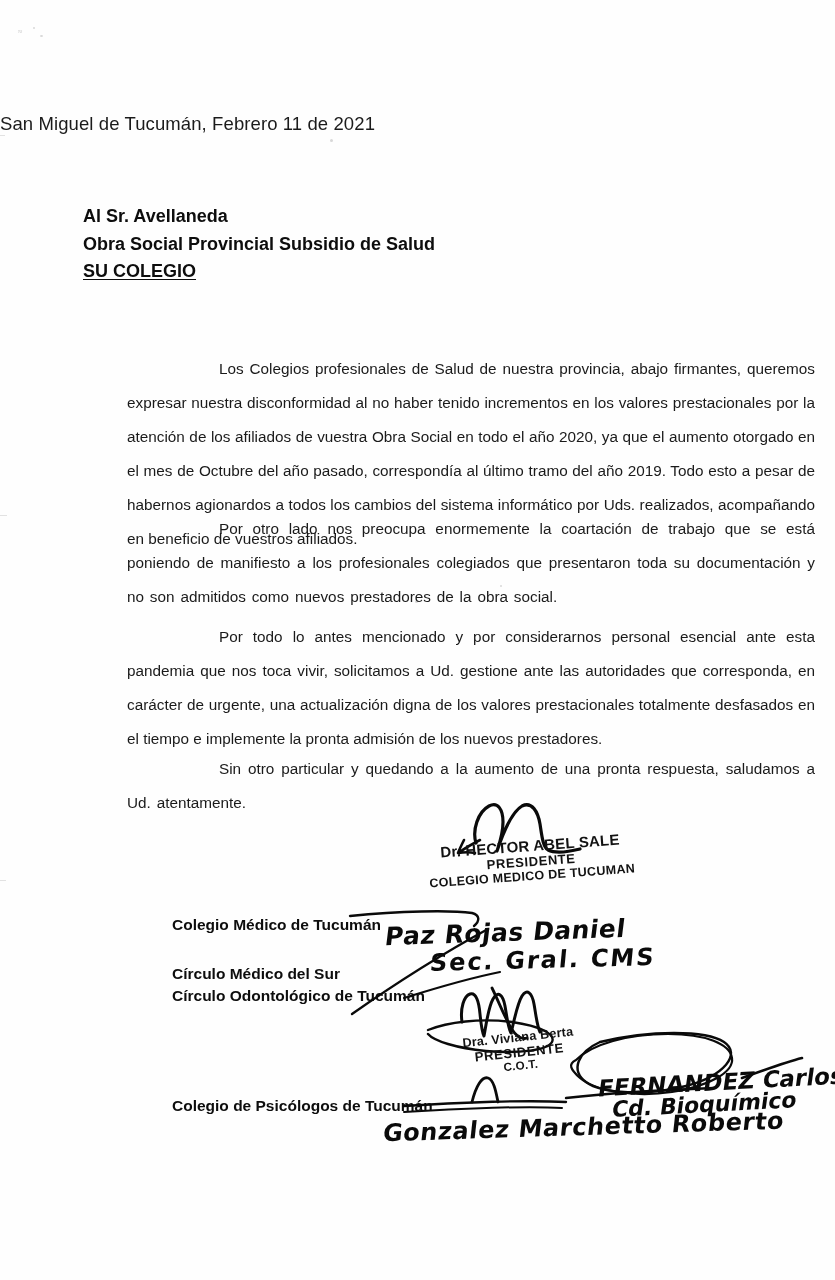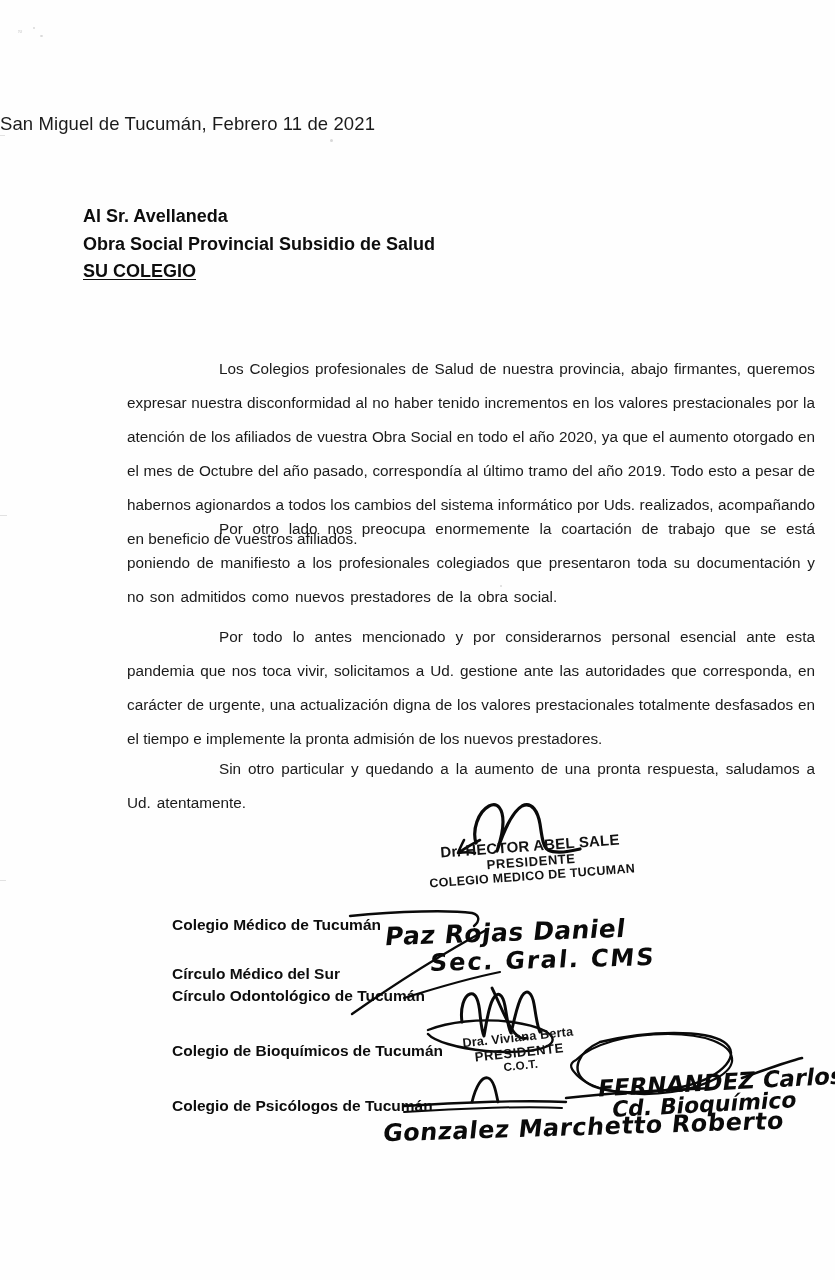--- a/index.html
+++ b/index.html
@@ -201,21 +201,20 @@
   <div class="body-block" style="top:512px;">
     <p class="para indent wide-space">Por otro lado nos preocupa enormemente la coartación de trabajo que se está poniendo de manifiesto a los profesionales colegiados que presentaron toda su documentación y no son admitidos como nuevos prestadores de la obra social.</p>
   </div>
   <div class="body-block" style="top:752px;">
     <p class="para indent wide-space">Sin otro particular y quedando a la aumento de una pronta respuesta, saludamos a Ud. atentamente.</p>
   </div>
 
   <div class="sig-label" style="top:916px;">Colegio Médico de Tucumán</div>
   <div class="sig-label" style="top:933px;margin-top:32px;">Círculo Médico del Sur</div>
   <div class="sig-label" style="top:987px;">Círculo Odontológico de Tucumán</div>
-  <div class="sig-label" style="top:1042px;">Colegio de Bioquímicos de Tucumán</div>
   <div class="sig-label" style="top:1097px;">Colegio de Psicólogos de Tucumán</div>
 
   <svg id="ink-layer" viewBox="0 0 835 1280">
 
     <path stroke-width="3.2" d="M476,843 C472,830 478,812 489,806 C498,801 503,810 503,822 C503,834 499,845 497,851
          C503,833 512,812 522,806 C532,801 538,812 540,824 C542,837 543,847 548,850
          C556,854 568,852 580,849"></path>
     <path stroke-width="2.6" d="M480,840 C472,844 464,849 458,853 M458,853 C464,852 470,852 475,853 M458,853 C460,848 462,844 464,840"></path>
 
     <path stroke-width="2.4" d="M352,1014 C392,986 440,955 488,929"></path>

